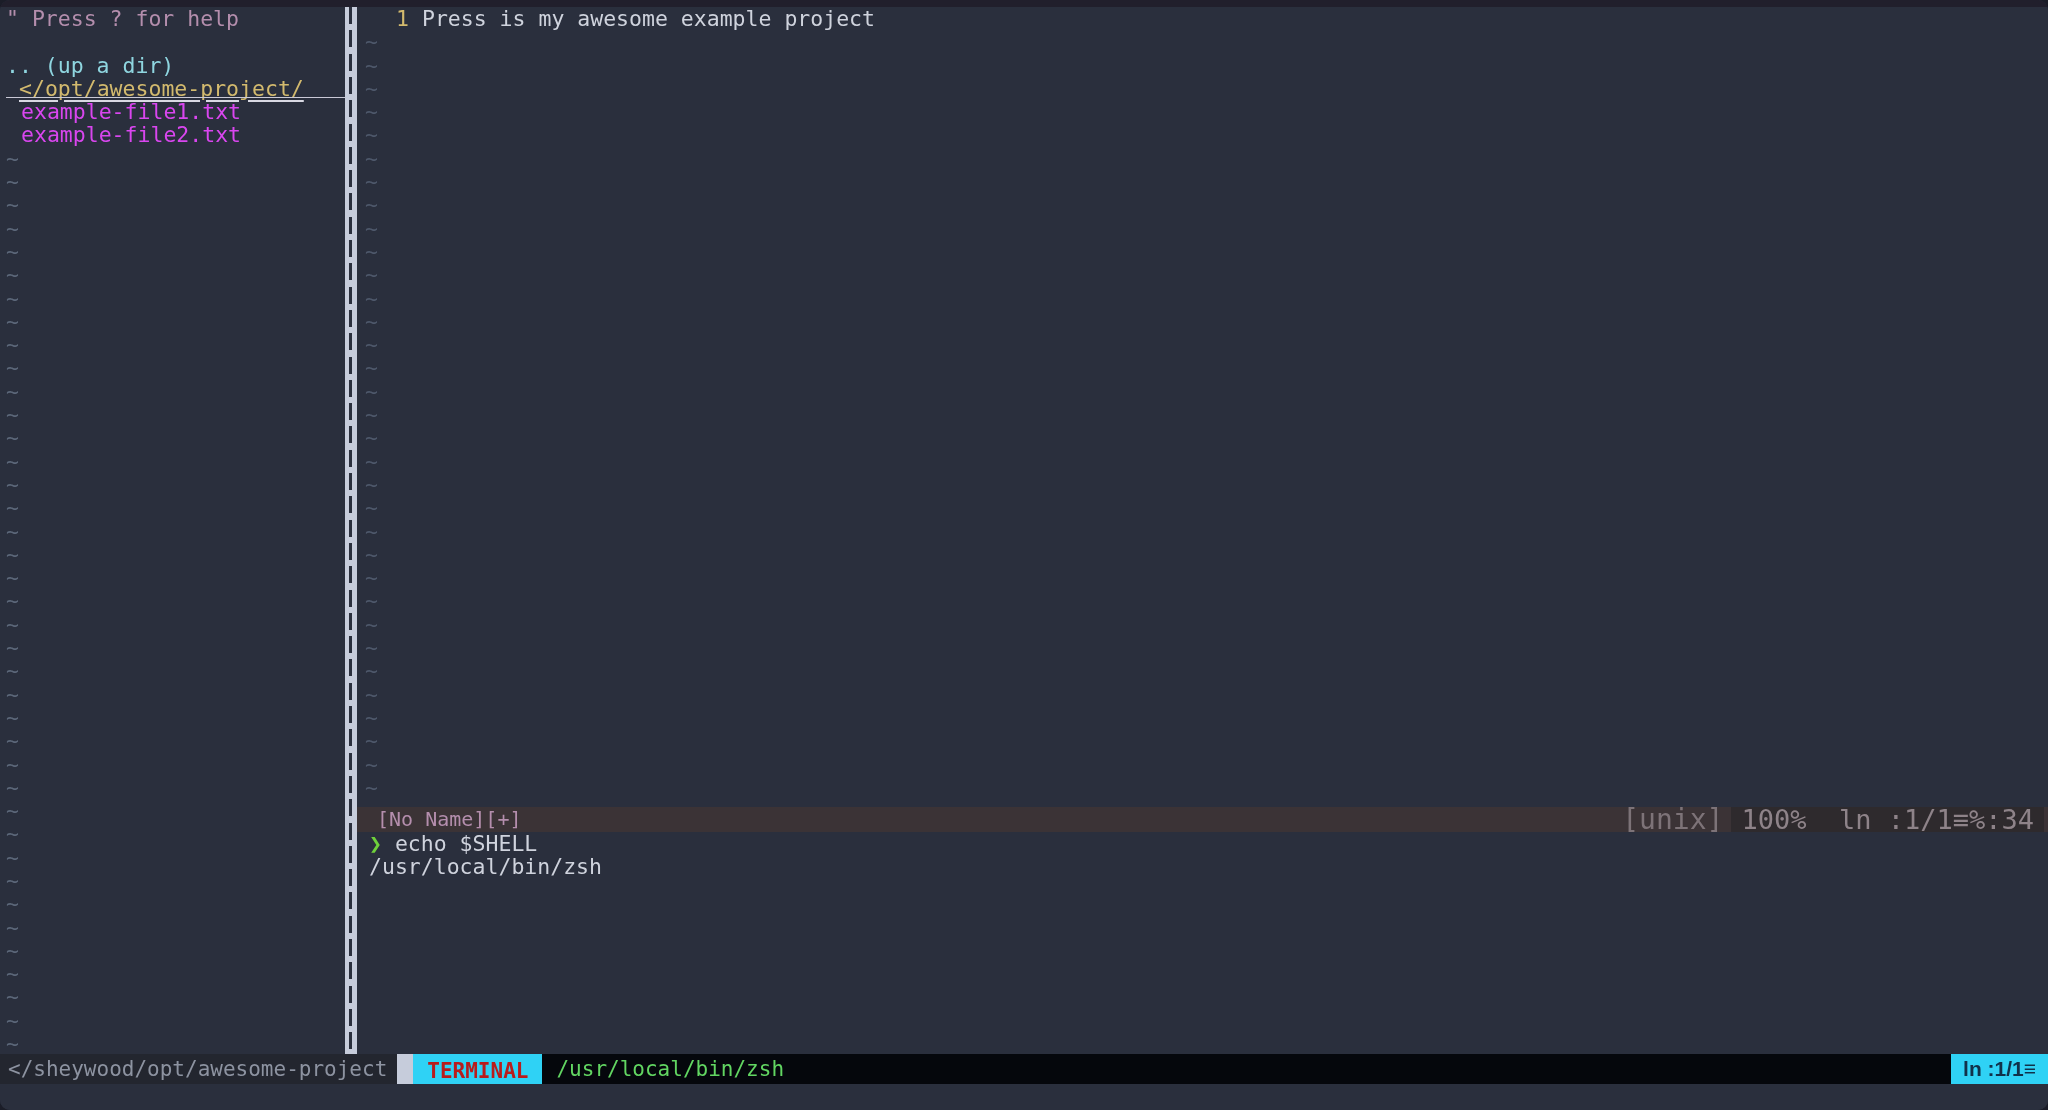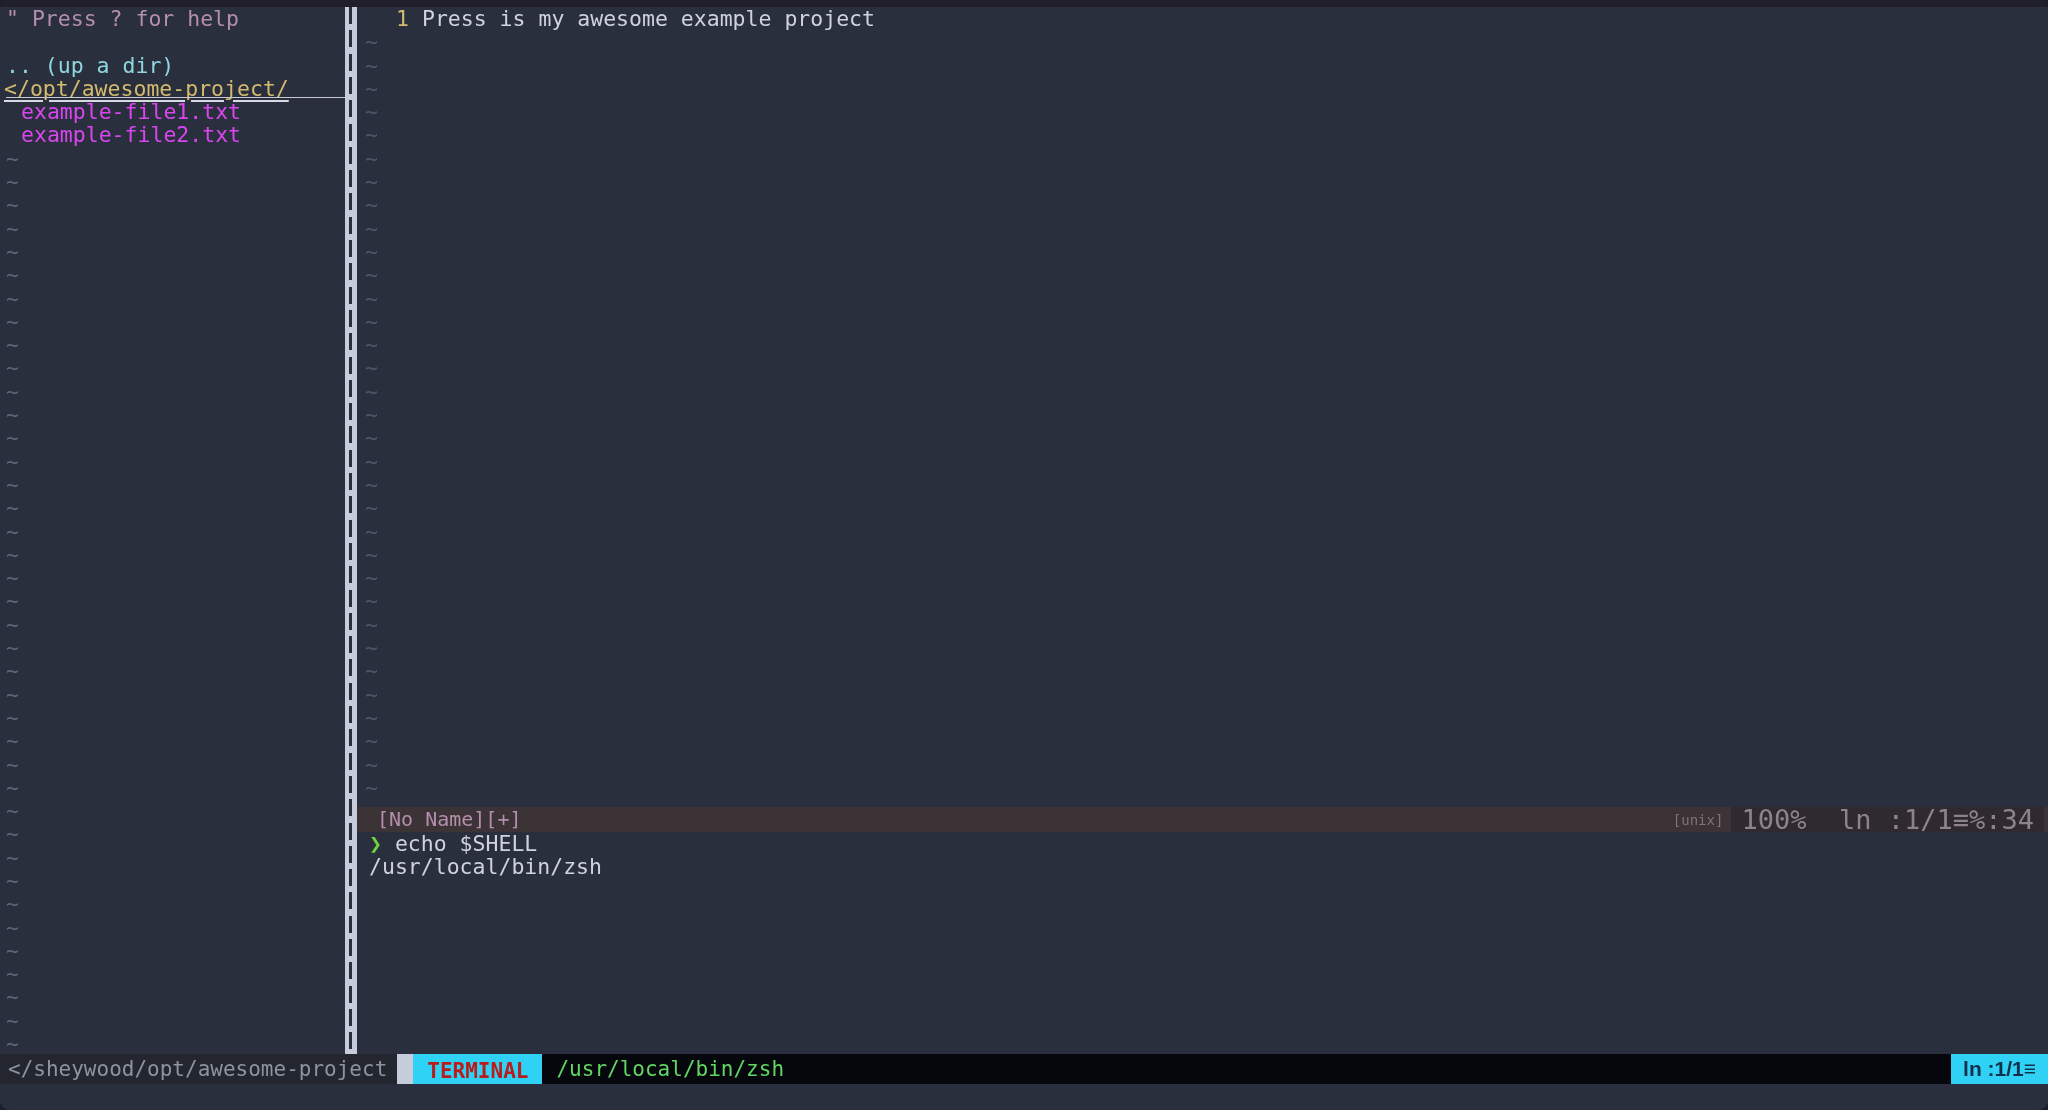--- a/index.html
+++ b/index.html
@@ -59,21 +59,21 @@
   .tree-root   {
     color: #d3ba6e;
     text-decoration: underline;
     text-decoration-color: #d9d9e3;
     text-underline-offset: 4px;
     display: inline-block;
   }
   .tree-root-wrap {
     position: relative;
     height: 23.3px;
-    padding-left: 4px;
+    padding-left: 19px;
     box-sizing: border-box;
   }
   .tree-root-wrap::after {
     
     content: "";
     position: absolute;
     left: 6px; right: 0; bottom: 2px;
     height: 1px;
     background: #c9c9d6;
   }
@@ -137,21 +137,21 @@
   #statusline .sl-left {
     padding-left: 20px;
     color: #b48ead;
     font-size: 20px;
     line-height: 25px;
     white-space: pre;
   }
   #statusline .sl-spacer { flex: 1 1 auto; }
   #statusline .sl-unix {
     color: #7d7378;
-    font-size: 14px;
+    font-size: 28px;
     white-space: pre;
     padding-right: 8px;
   }
   #statusline .sl-pos {
     background: #2e2a2d;
     color: #8e8389;
     font-size: 27px;
     line-height: 25px;
     padding: 0 10px 0 10px;
     white-space: pre;

